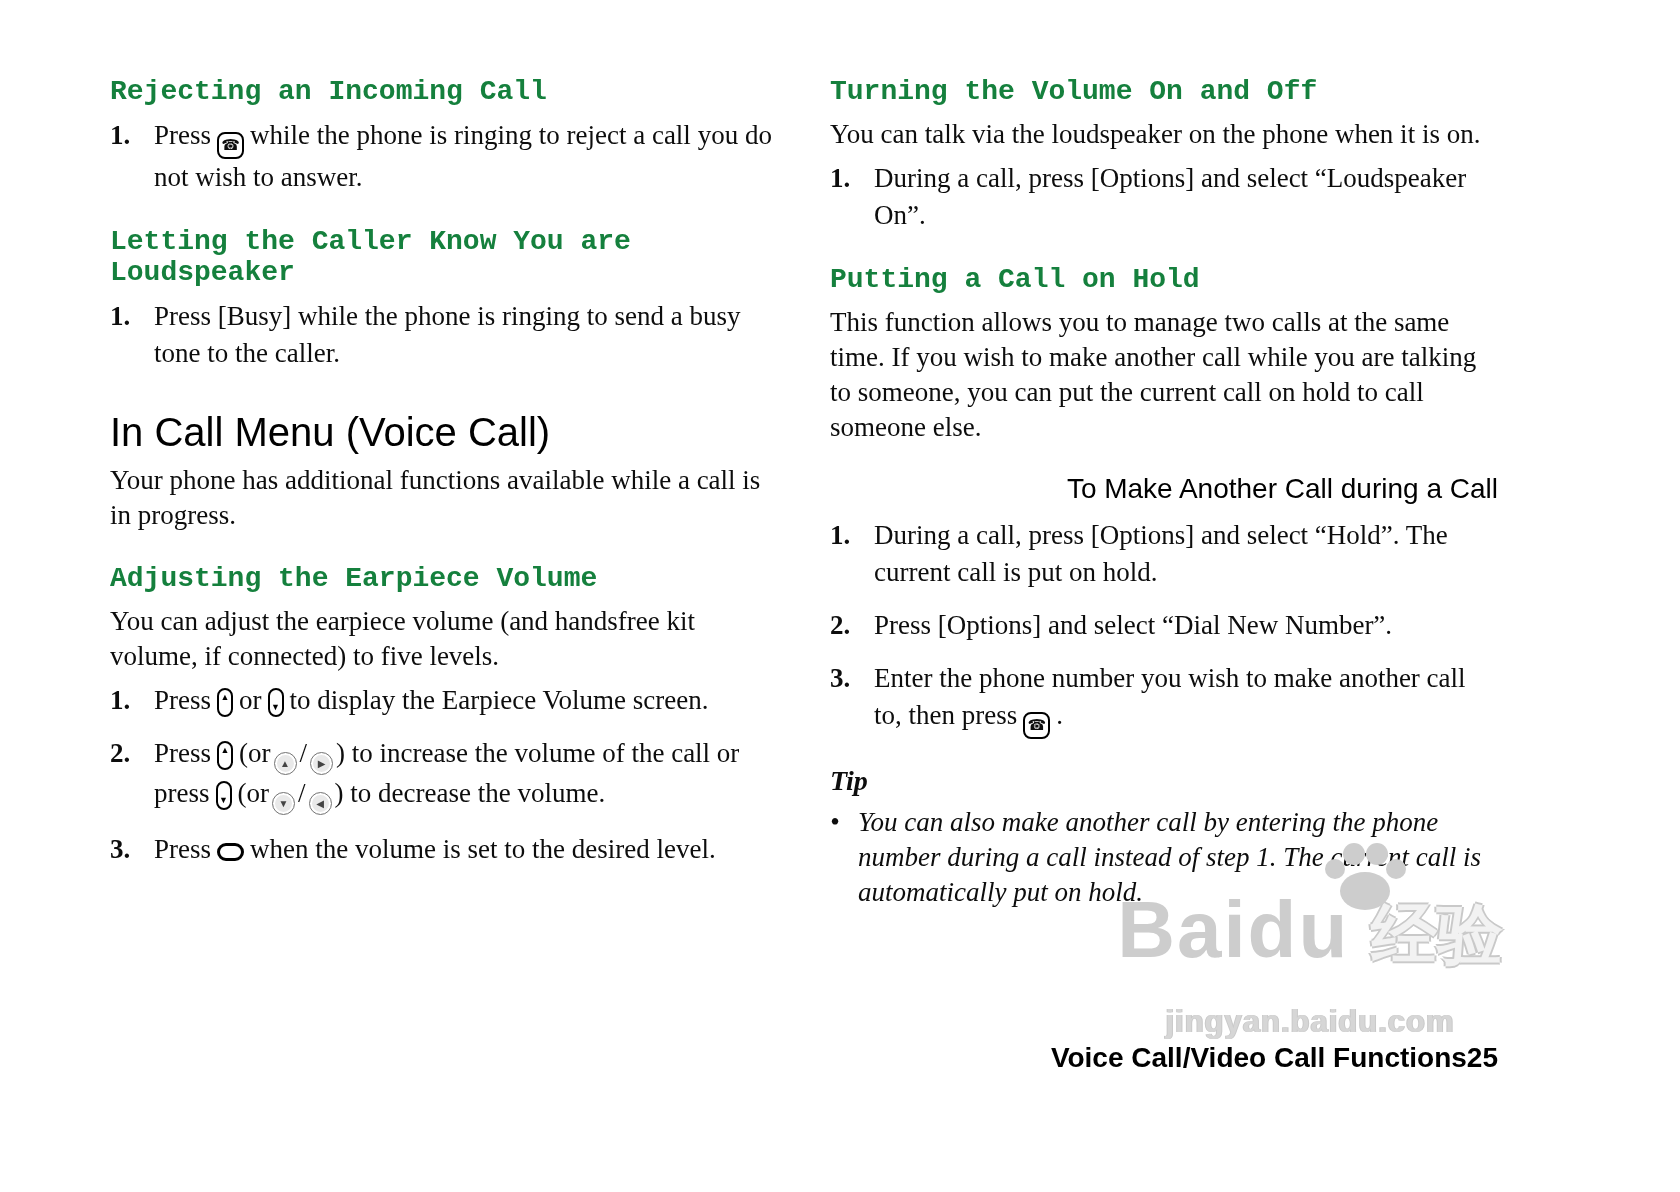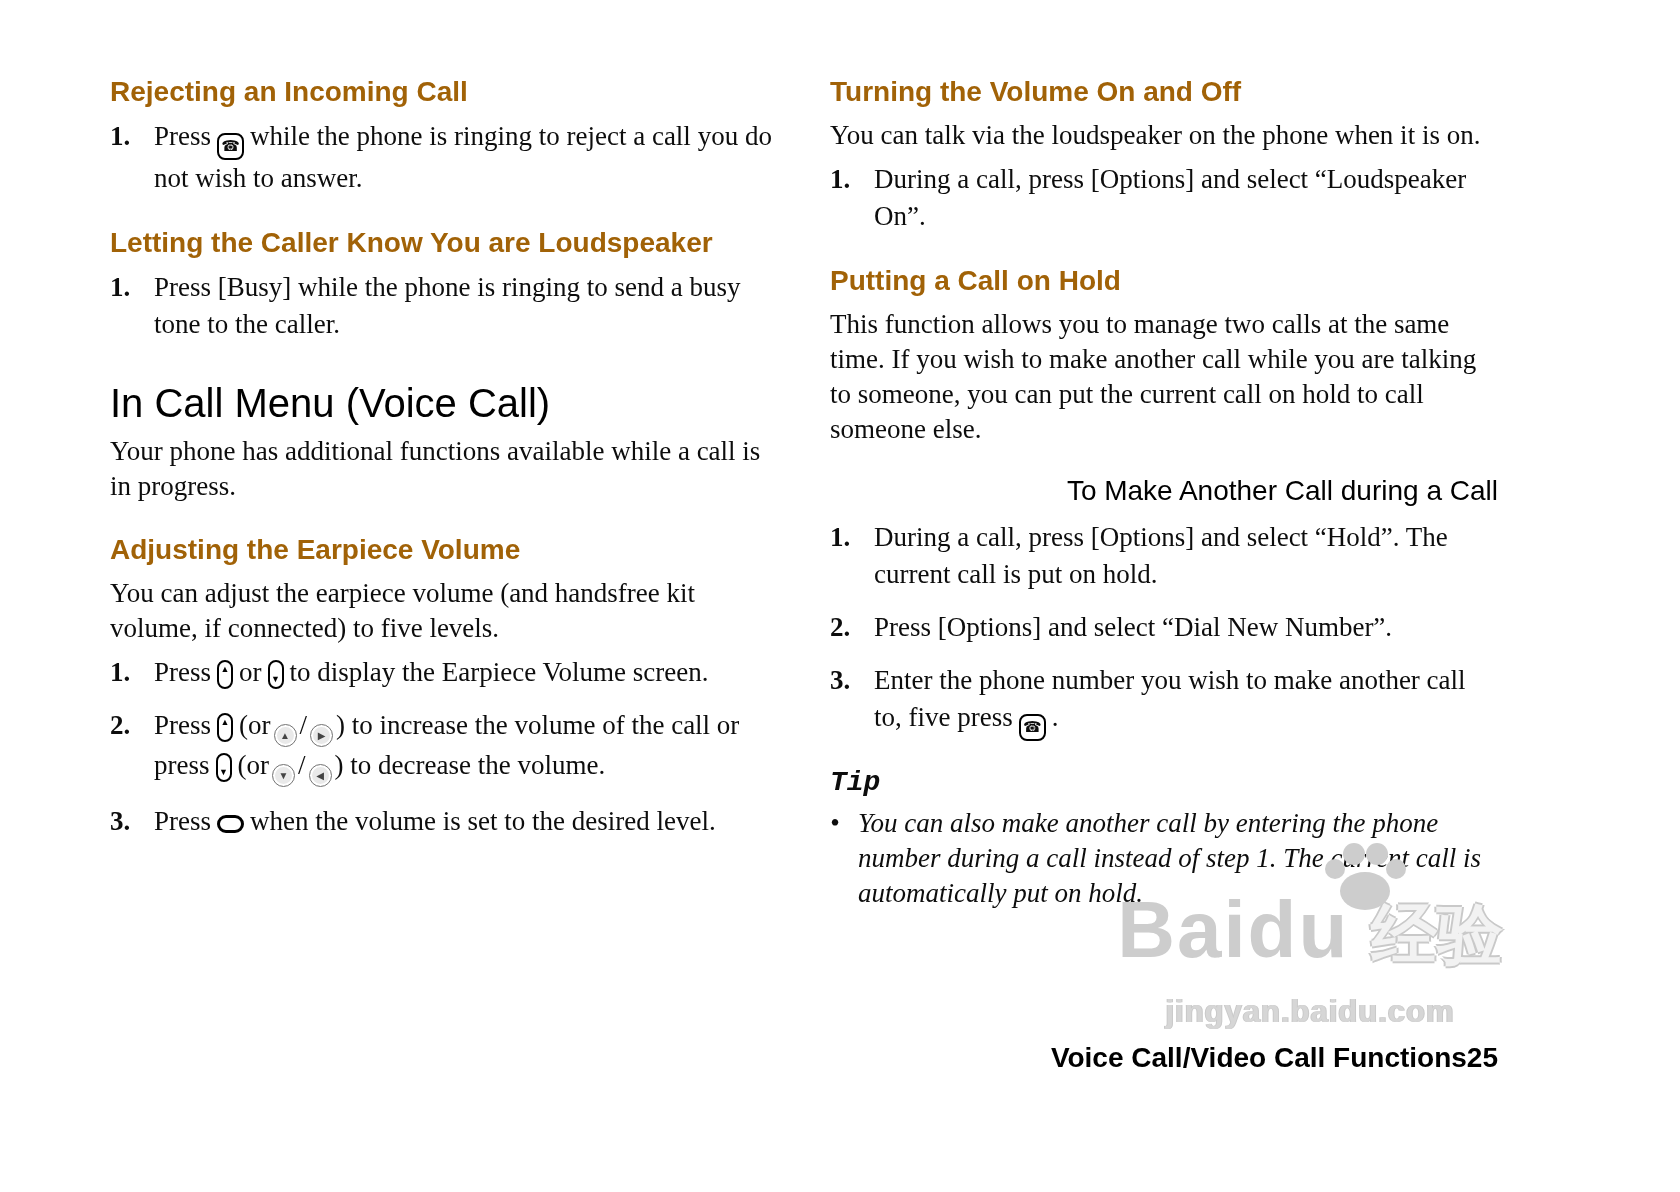--- a/index.html
+++ b/index.html
@@ -9,23 +9,23 @@
     font-family:"Liberation Serif", serif;
     font-size:27px; color:#0d0d0d;
     position:relative; overflow:hidden;
   }
 
   .col { position:absolute; top:76px; }
   .col-left  { left:110px; width:665px; }
   .col-right { left:830px; width:668px; }
 
   h3.sec {
-    font-family:Liberation Sans, sans-serif;
+    font-family:Liberation Mono, monospace;
     font-weight:bold; font-size:28px;
-    margin:30px 0 10px 0; color:#a16207;
+    margin:30px 0 10px 0; color:#15803d;
   }
   h3.sec.first { margin-top:0; }
 
   h1.big {
     font-family:"Liberation Sans", sans-serif;
     font-weight:normal; font-size:40px;
     margin:38px 0 8px 0; color:#000;
   }
 
   .subhead {
@@ -36,21 +36,20 @@
 
   p.body { margin:0 0 8px 0; line-height:35px; }
 
   .list-item { display:flex; margin:8px 0 16px 0; line-height:37px; }
   .list-item .num { font-weight:bold; width:44px; flex:none; }
   .list-item .txt { flex:1; }
 
   .tip-head {
     font-style:italic; font-weight:bold; font-size:28px;
     margin:26px 0 8px 0;
-    font-family:Liberation Mono, monospace;
   }
   .tip-item { display:flex; font-style:italic; line-height:35px; }
   .tip-item .bullet { width:28px; flex:none; }
   .tip-item .txt { flex:1; }
 
   
   .kicon { display:inline-block; box-sizing:border-box; }
   .key-rect {
     width:27px; height:27px; border:2px solid #000; border-radius:8px;
     text-align:center; line-height:23px; font-size:15px;
@@ -89,21 +88,21 @@
     font-size:80px; font-weight:bold; color:#cdcdcd;
     letter-spacing:2px; line-height:100px;
   }
   .wm-cn {
     font-size:66px; font-weight:bold; color:#f2f2f2;
     margin-left:14px; line-height:100px;
     text-shadow:-2px 0 #c9c9c9, 2px 0 #c9c9c9, 0 -2px #c9c9c9, 0 2px #c9c9c9;
   }
   .wm-url {
     font-size:31px; font-weight:bold; color:#d6d6d6;
-    margin-top:14px; letter-spacing:1px;
+    margin-top:24px; letter-spacing:1px;
     text-shadow:-1px 0 #c9c9c9, 1px 0 #c9c9c9;
   }
 
   
   .footer {
     position:absolute; top:1042px; left:830px; width:668px;
     display:flex; justify-content:flex-end; align-items:baseline; 
     font-family:"Liberation Sans", sans-serif; font-weight:bold; font-size:28px;
     color:#000;
   }
@@ -184,21 +183,21 @@
   <div class="list-item">
     <span class="num">2.</span>
     <div class="txt">
       <span>Press [Options] and select “Dial New Number”.</span>
     </div>
   </div>
 
   <div class="list-item">
     <span class="num">3.</span>
     <div class="txt">
-      <span>Enter the phone number you wish to make another call to, five press</span><span class="kicon key-rect">☎</span><span>.</span>
+      <span>Enter the phone number you wish to make another call to, then press</span><span class="kicon key-rect">☎</span><span>.</span>
     </div>
   </div>
 
   <div class="tip-head">Tip</div>
   <div class="tip-item">
     <span class="bullet">•</span>
     <div class="txt">You can also make another call by entering the phone number during a call instead of step 1. The current call is automatically put on hold.</div>
   </div>
 
 </div>

